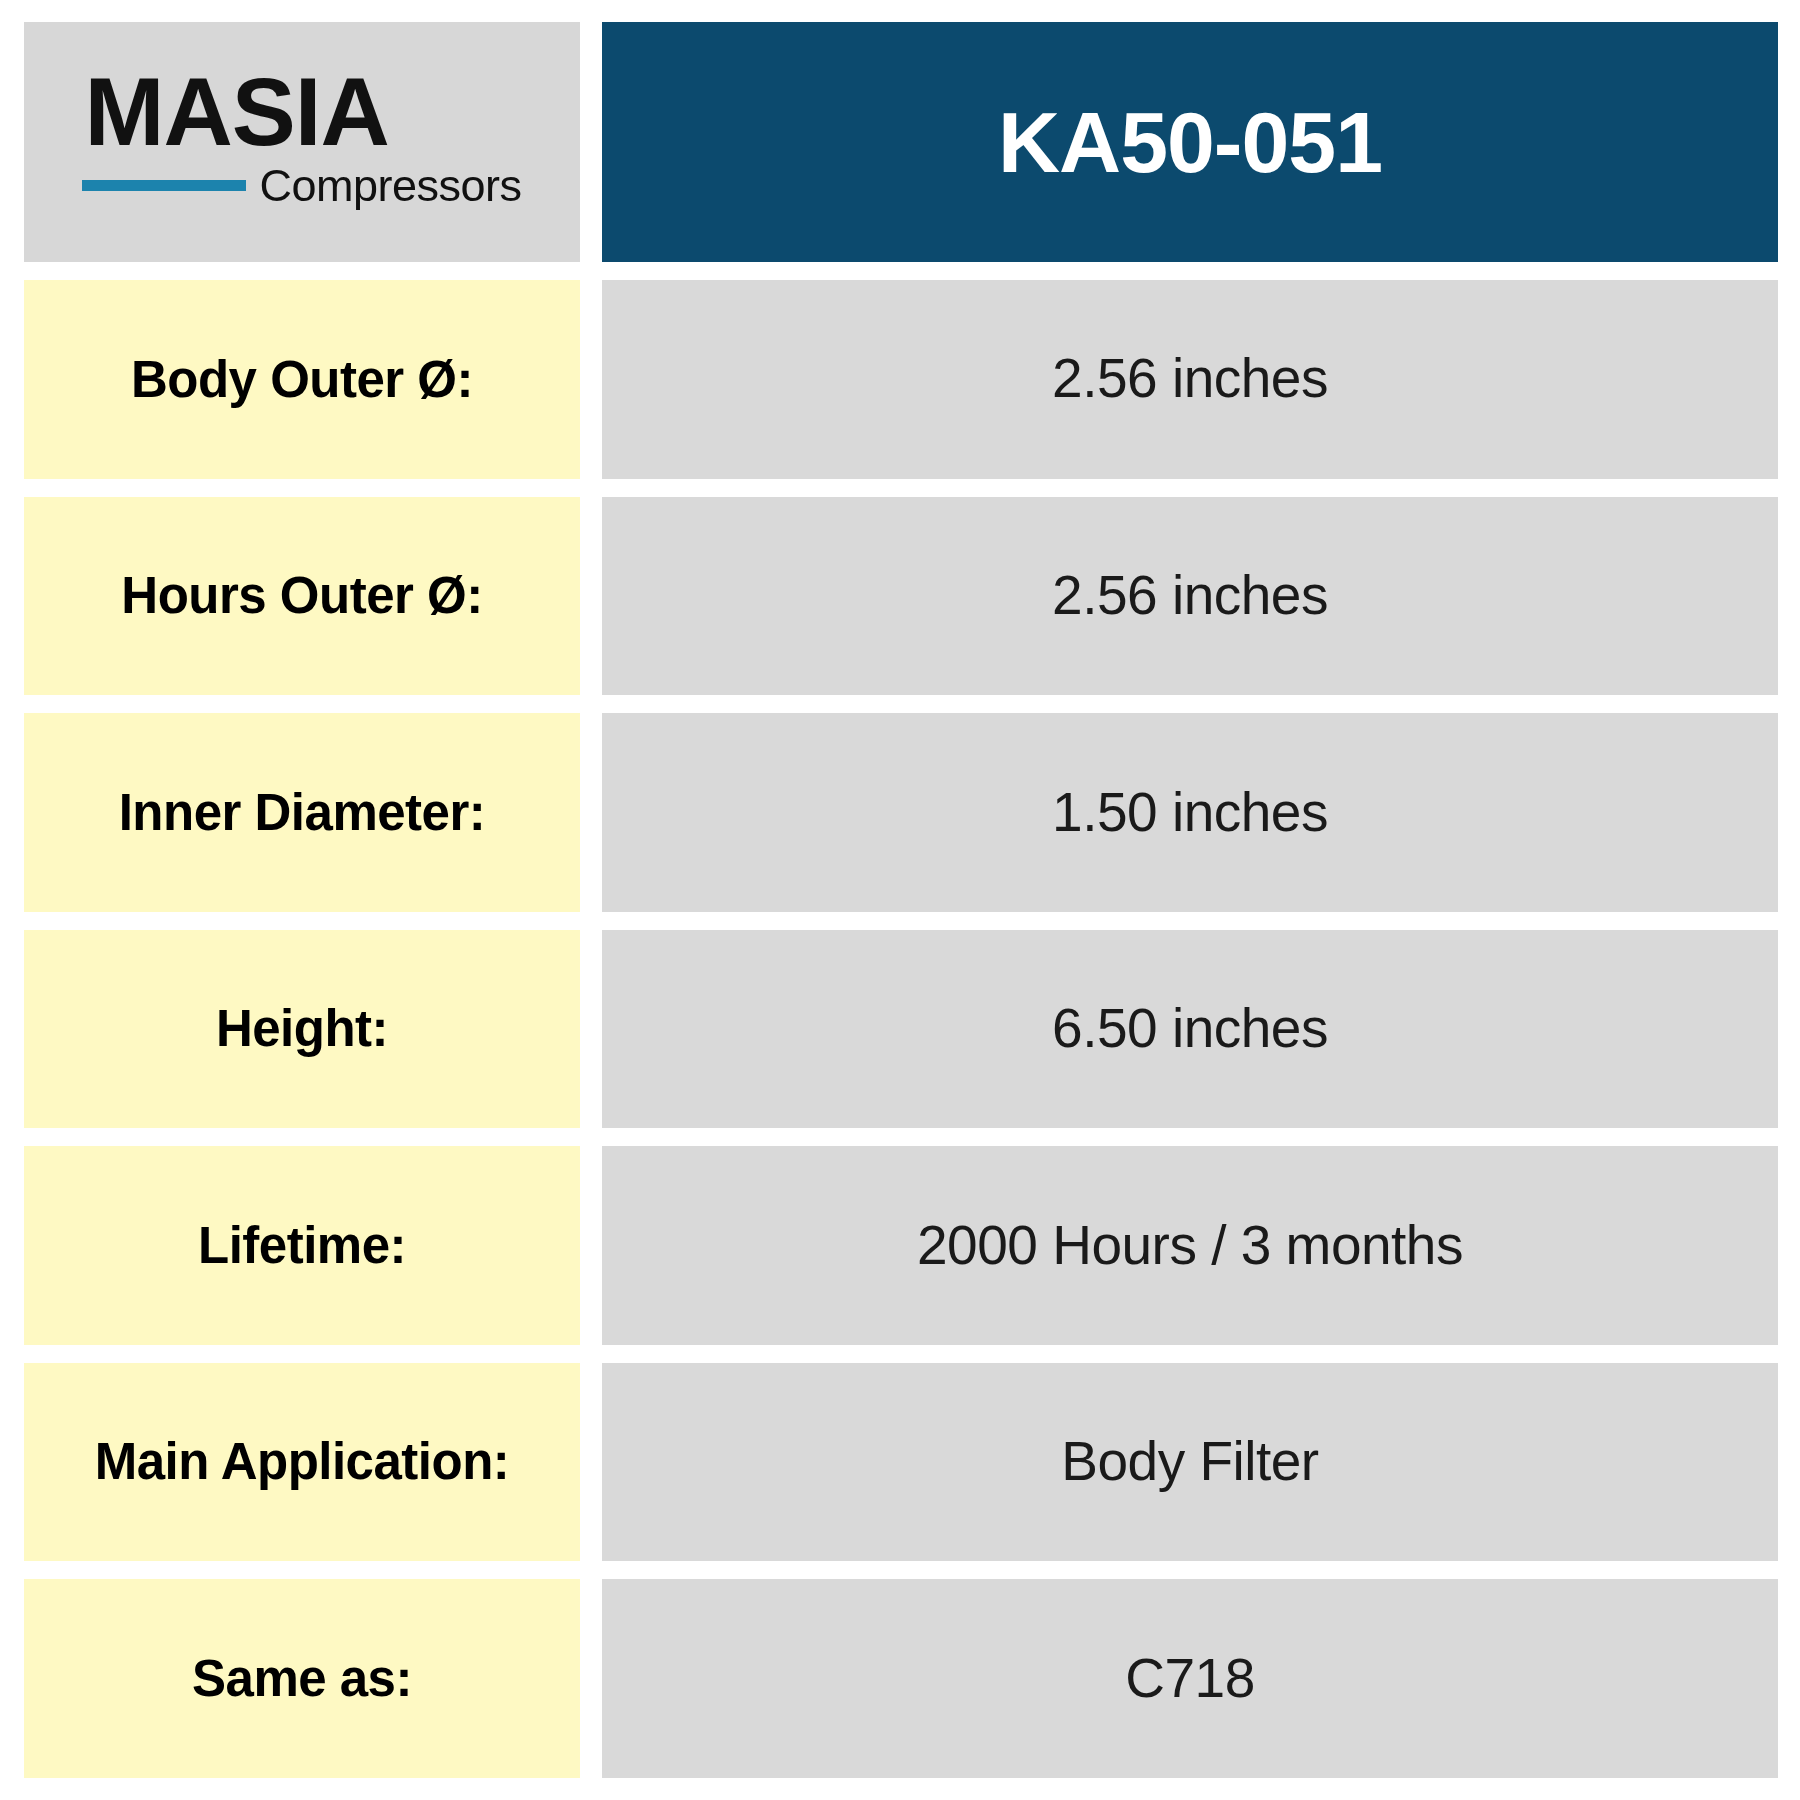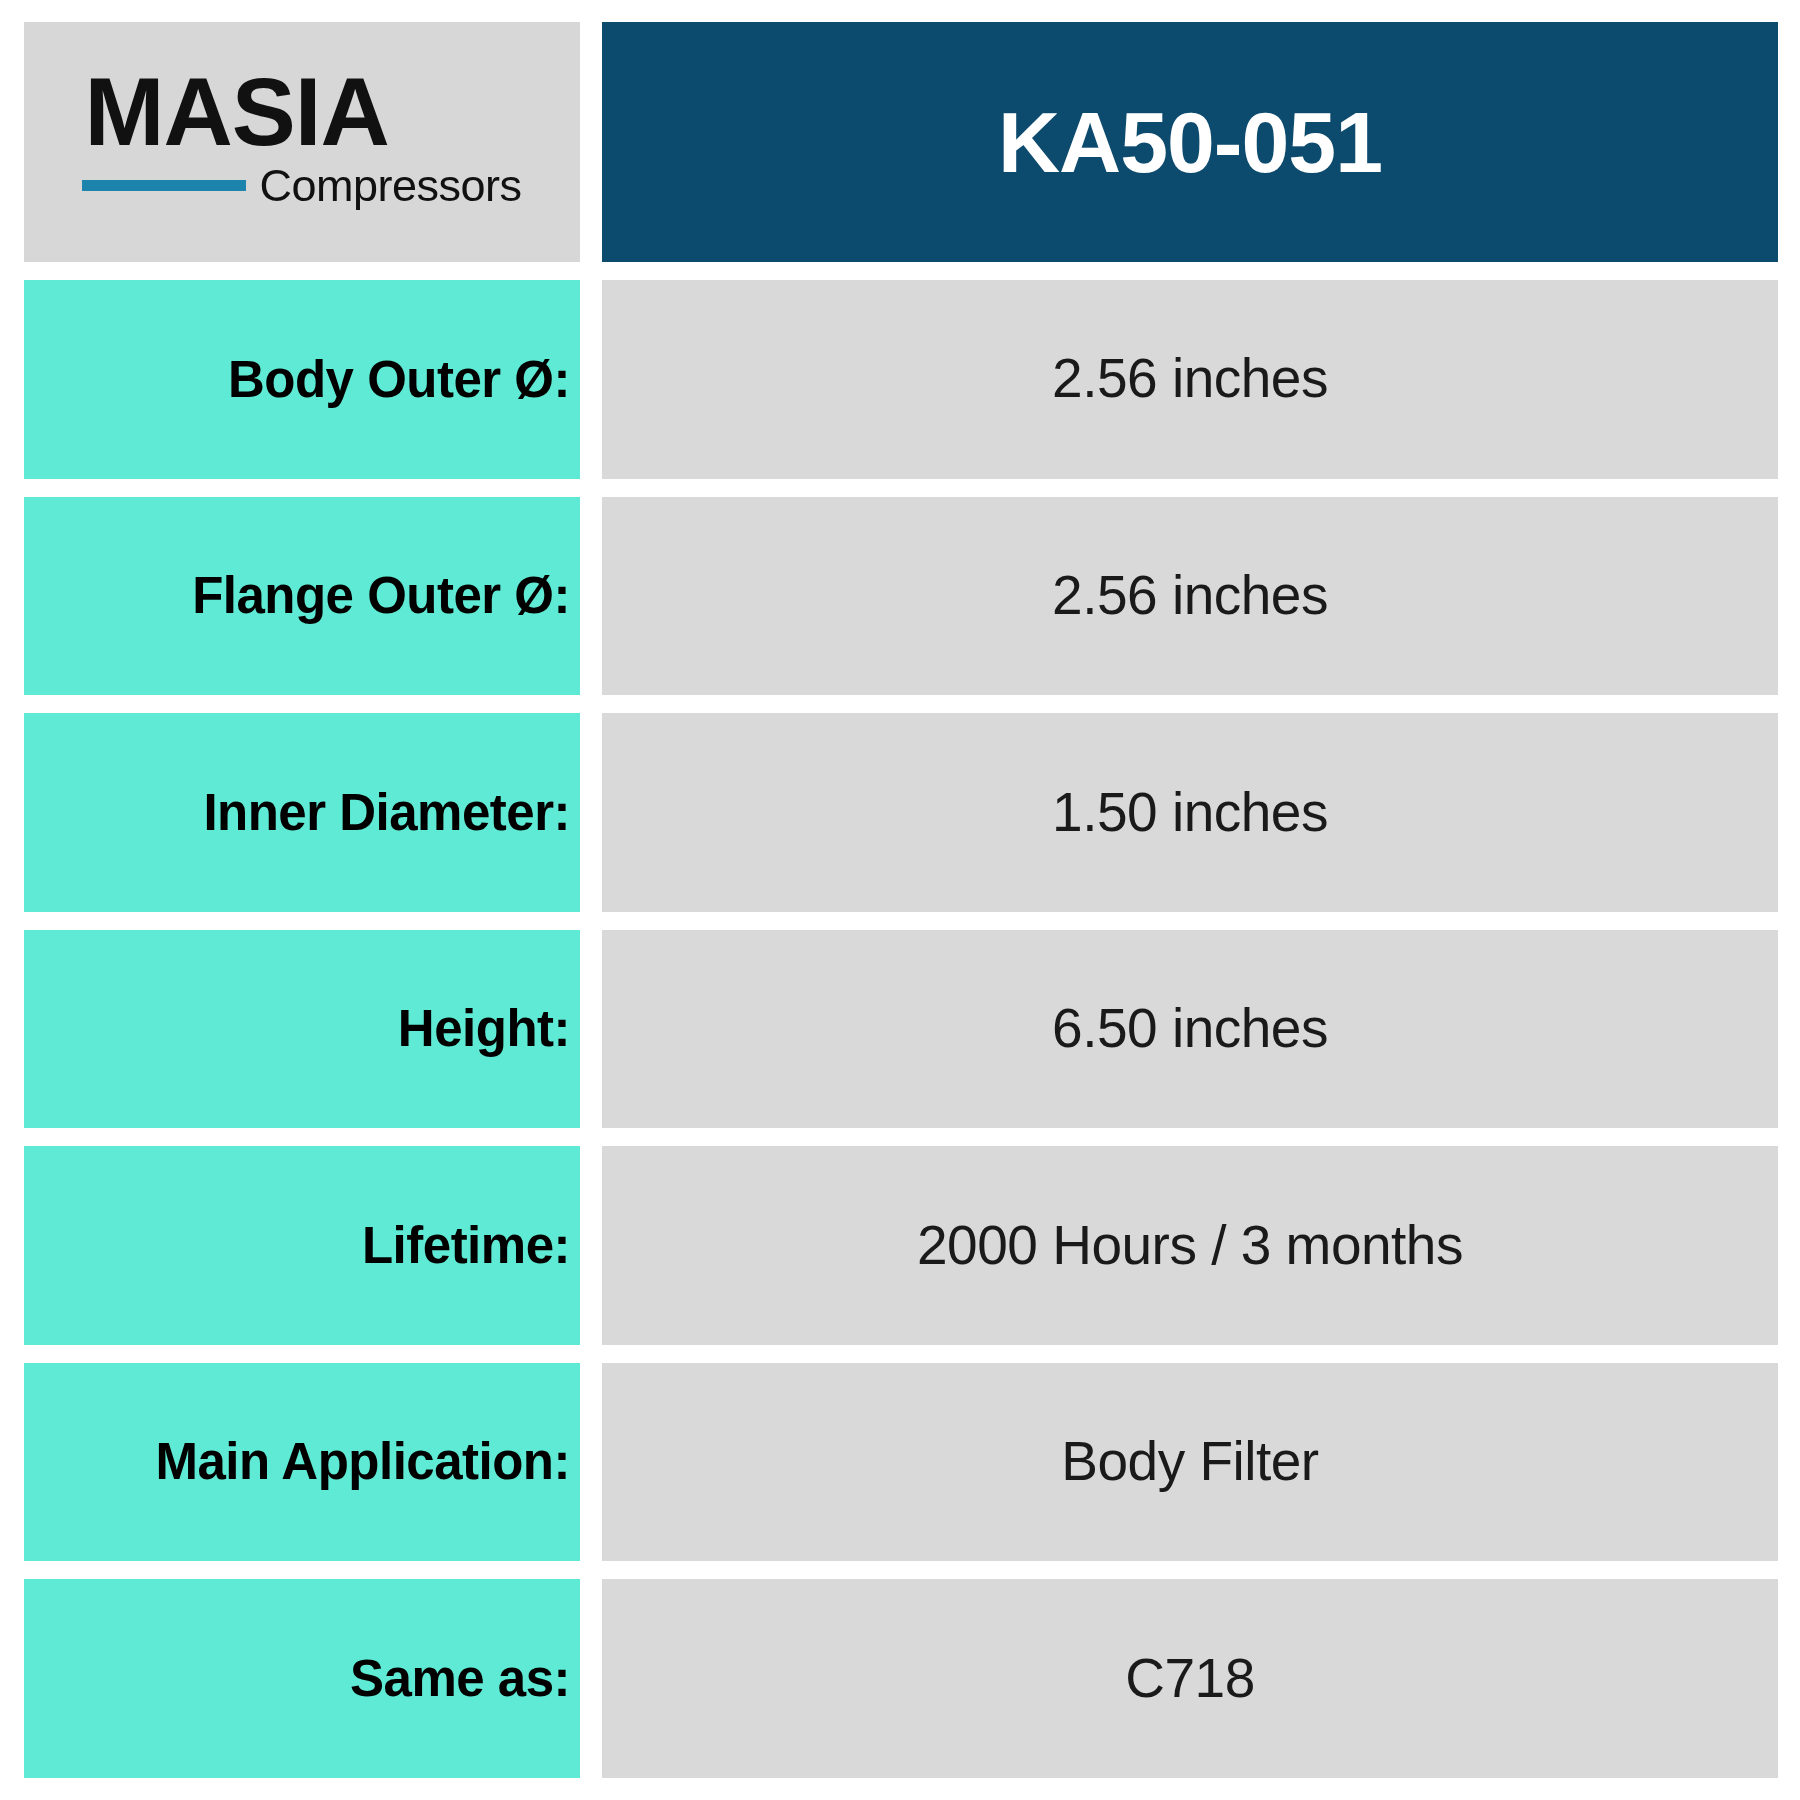--- a/index.html
+++ b/index.html
@@ -106,24 +106,24 @@
     flex-direction: column;
   }
   .spec-row {
     display: flex;
     flex: 1 1 0;
     margin-top: 18px;
   }
   .label-cell {
     width: 556px;
     flex: 0 0 556px;
-    background: #5eead4;
-    display: flex;
-    align-items: center;
-    justify-content: flex-end;
+    background: #fef9c3;
+    display: flex;
+    align-items: center;
+    justify-content: center;
     padding: 0 10px;
     box-sizing: border-box;
   }
   .label-text {
     font-family: "Liberation Sans", sans-serif;
     font-weight: bold;
     font-size: 51px;
     letter-spacing: -0.5px;
     color: #000000;
     line-height: 1.05;
@@ -181,21 +181,21 @@
         <span class="label-text">Body Outer Ø:</span>
       </div>
       <div class="gap-col"></div>
       <div class="value-cell">
         <span class="value-text">2.56 inches</span>
       </div>
     </div>
 
     <div class="spec-row">
       <div class="label-cell">
-        <span class="label-text">Flange Outer Ø:</span>
+        <span class="label-text">Hours Outer Ø:</span>
       </div>
       <div class="gap-col"></div>
       <div class="value-cell">
         <span class="value-text">2.56 inches</span>
       </div>
     </div>
 
     <div class="spec-row">
       <div class="label-cell">
         <span class="label-text">Inner Diameter:</span>

